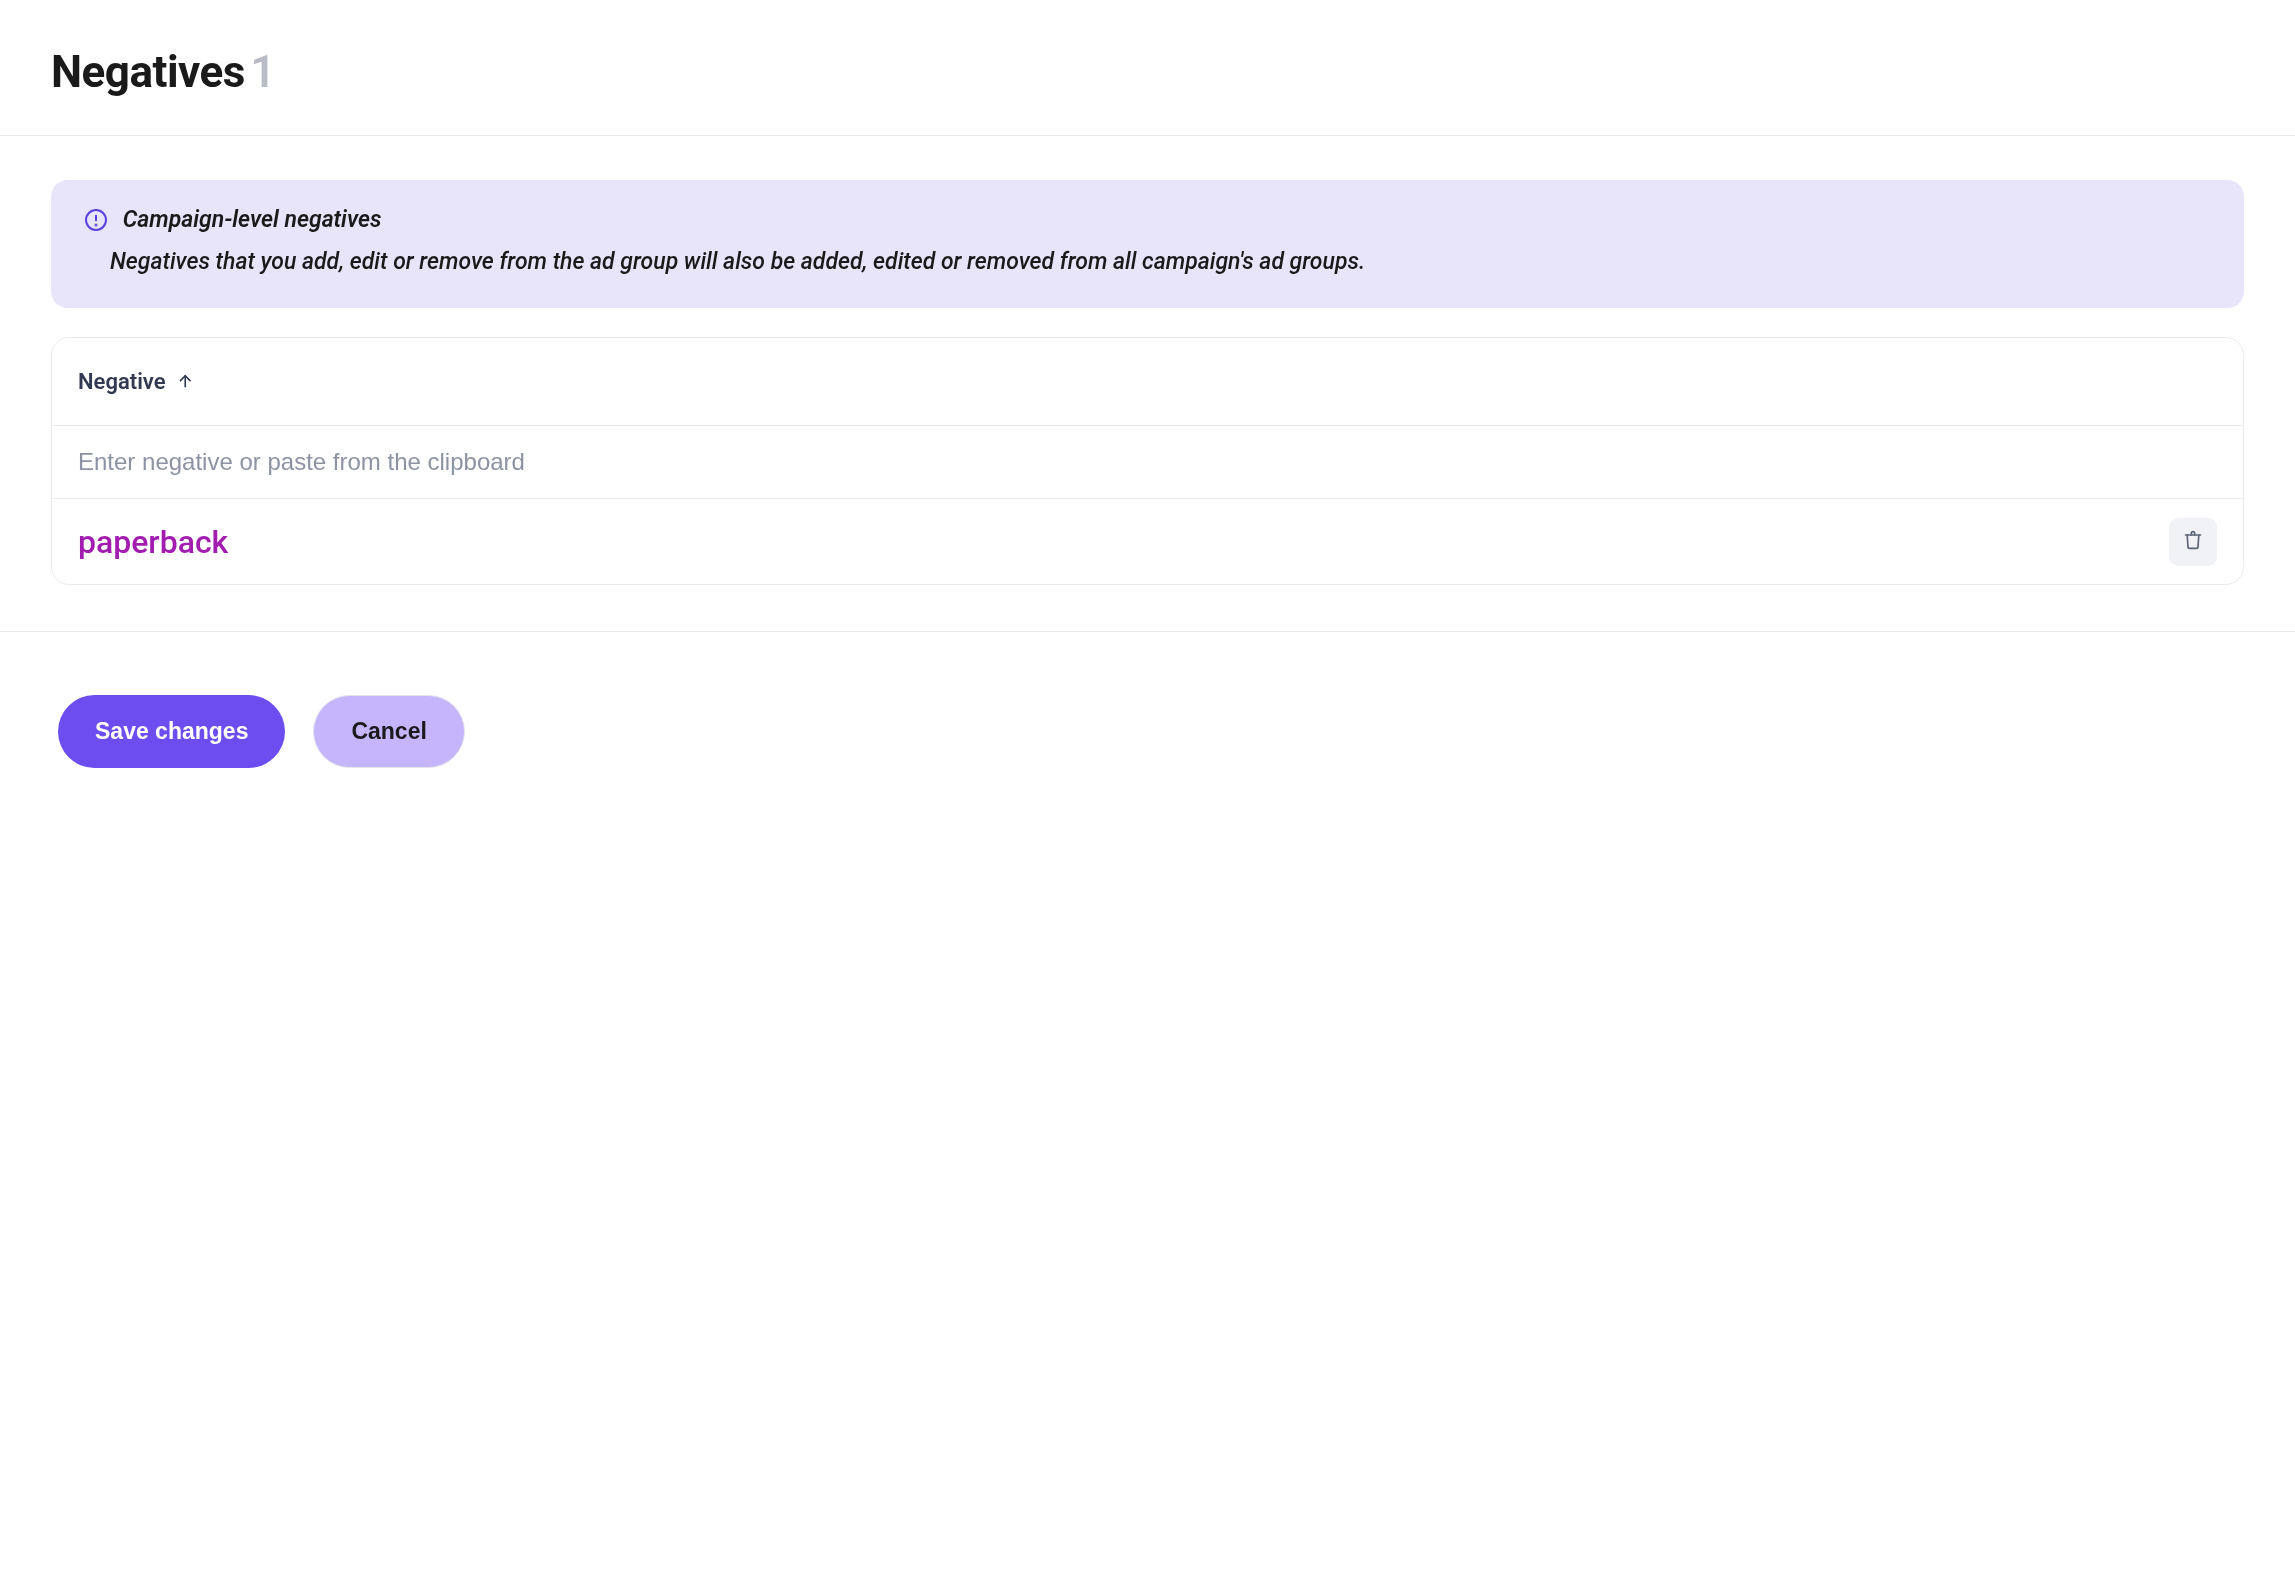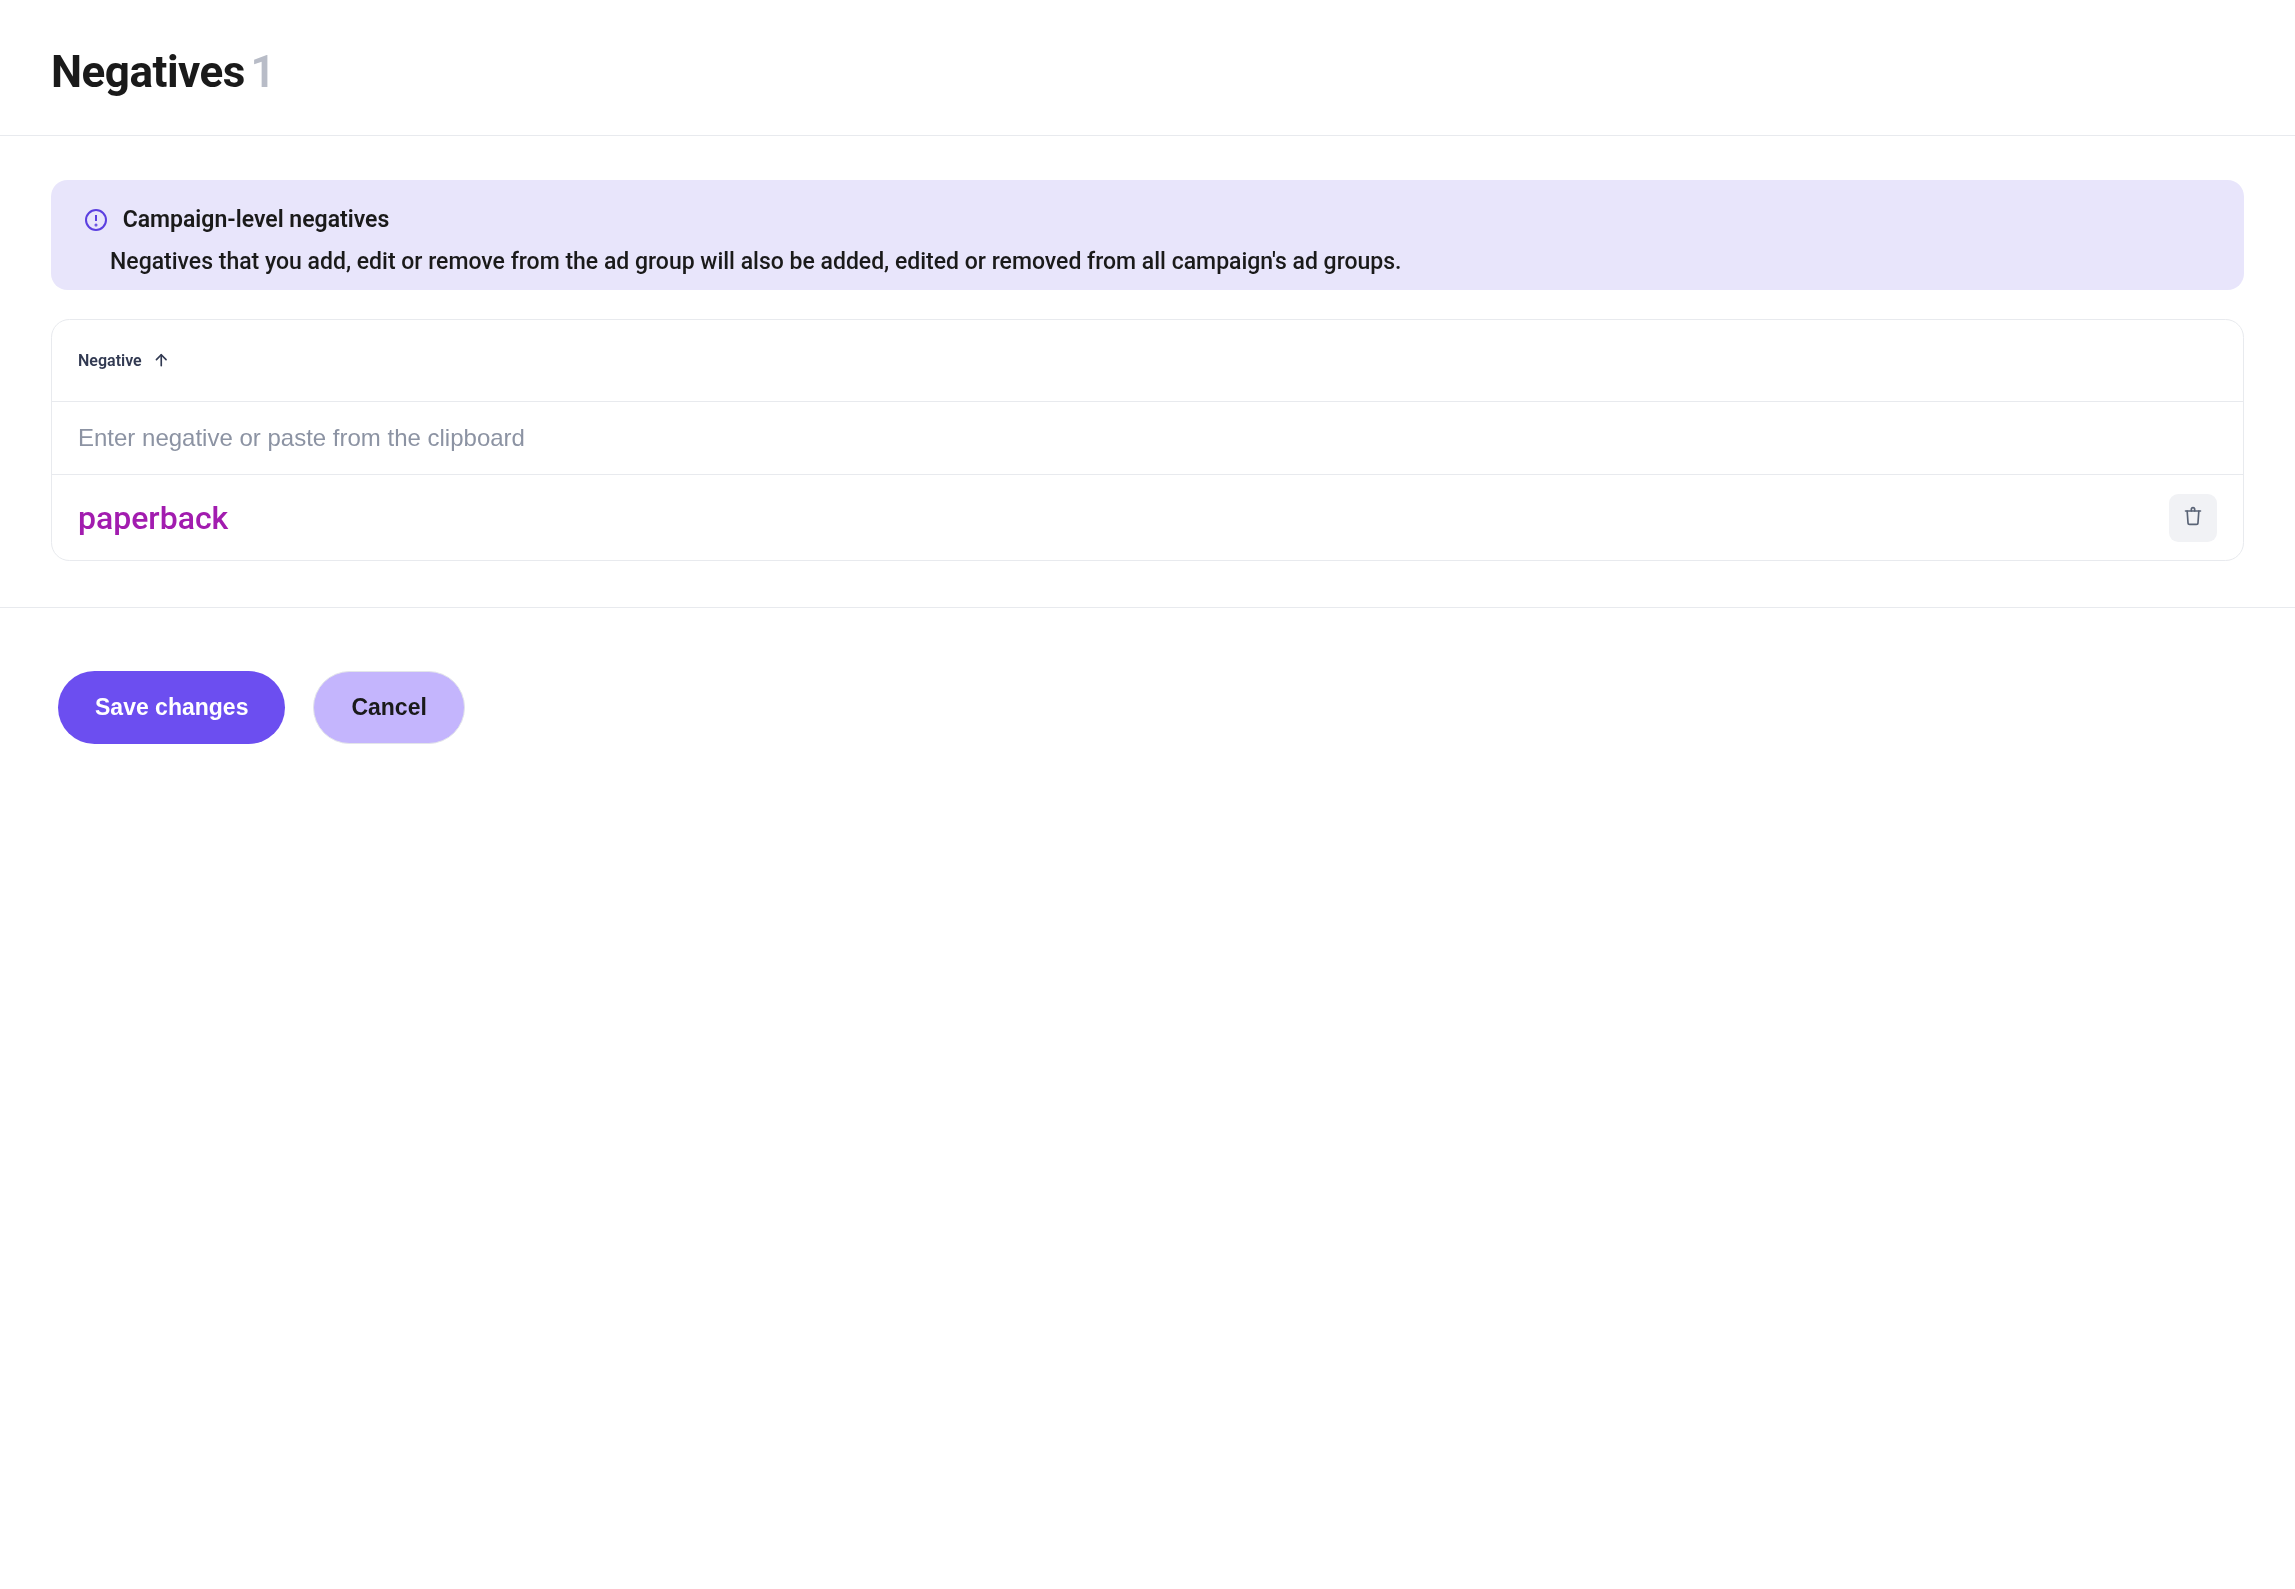--- a/index.html
+++ b/index.html
@@ -29,21 +29,22 @@
   .divider-full {
     border-top: 0.9px solid #e8eaee;
     width: 100%;
   }
   .content {
     padding: 44px 51px 0 51px;
   }
   .info-box {
     background: #e8e5fb;
     border-radius: 16.5px;
-    padding: 26px 33px 12px 33px;
+    padding: 26px 33px 30px 33px;
+    font-style: italic;
   }
   .info-header {
     display: flex;
     align-items: center;
     gap: 14.7px;
     margin-bottom: 13px;
   }
   .info-icon {
     display: inline-flex;
     align-items: center;
@@ -67,21 +68,21 @@
     border-radius: 18.4px;
     overflow: hidden;
   }
   .table-header {
     display: flex;
     align-items: center;
     padding: 31px 26px;
     gap: 11px;
   }
   .th-label {
-    font-size: 16px;
+    font-size: 22px;
     font-weight: 600;
     color: #323a52;
   }
   .sort-icon {
     display: inline-flex;
     align-items: center;
   }
   .row-divider {
     border-top: 0.9px solid #e8eaee;
   }

